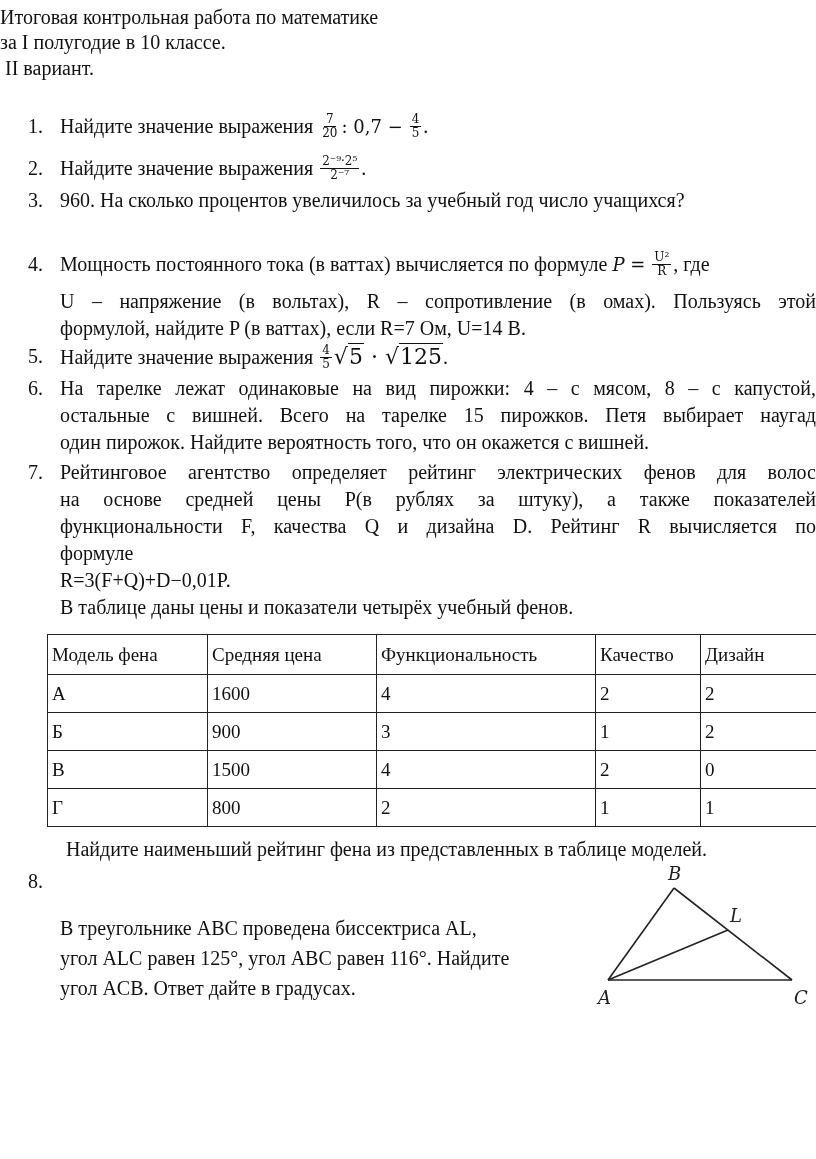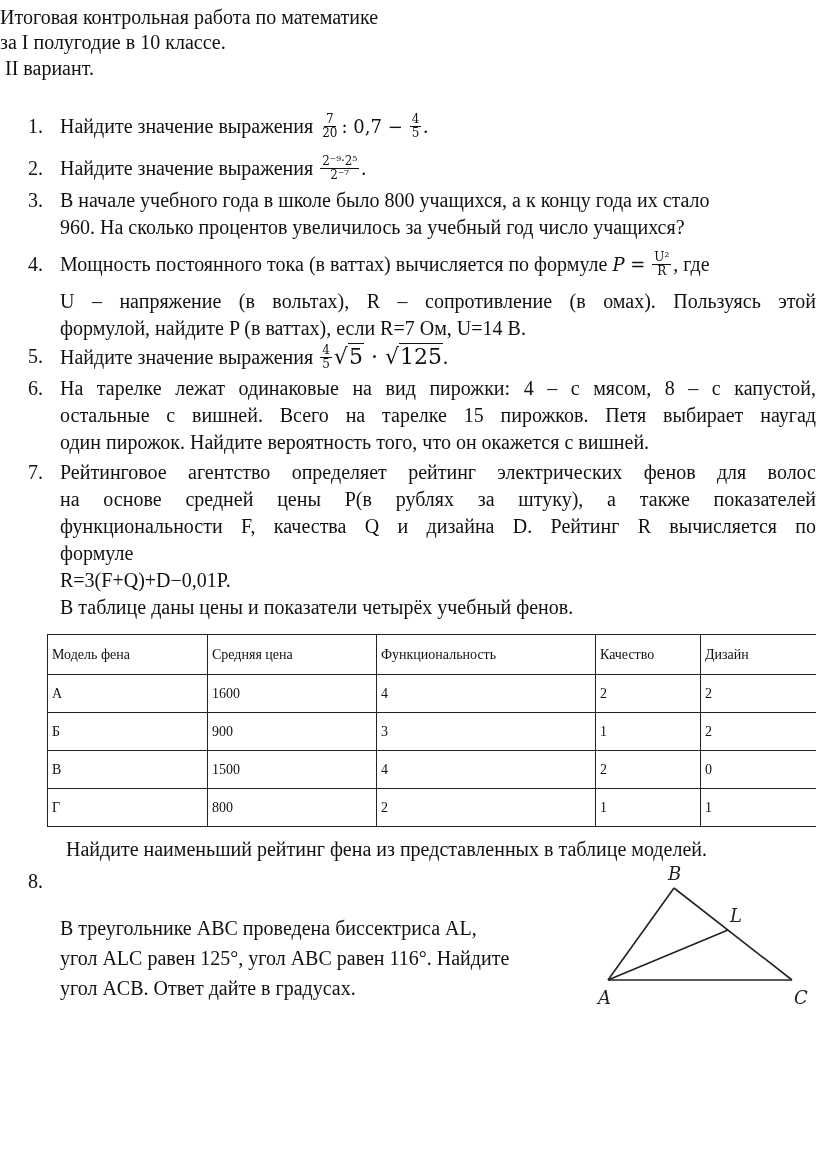--- a/index.html
+++ b/index.html
@@ -20,21 +20,21 @@
 
   .math { font-family: "DejaVu Serif", serif; font-size: 18px; }
   .frac { display: inline-flex; flex-direction: column; align-items: center; vertical-align: middle;
           font-family: "DejaVu Serif", serif; font-size: 12px; line-height: 13px; margin: 0 2px; position: relative; top: -2px; }
   .frac .n { border-bottom: 1px solid #111; padding: 0 2px; }
   .frac .d { padding: 0 2px; }
   .sqrt { font-family: "DejaVu Serif", serif; font-size: 22px; }
   .sqrt .rad { border-top: 1px solid #111; padding: 0 1px; }
 
   table.data { position: absolute; left: 47px; top: 634px; border-collapse: collapse; width: 770px; }
-  table.data td { border: 1px solid #222; height: 37px; padding: 0 4px; font-size: 14px; vertical-align: middle; }
+  table.data td { border: 1px solid #222; height: 37px; padding: 0 4px; font-size: 19px; vertical-align: middle; }
   table.data tr:first-child td { height: 39px; }
 
   .tri { position: absolute; left: 596px; top: 862px; }
 </style>
 </head>
 <body>
 
 <div class="title t1">Итоговая контрольная работа по математике</div>
 <div class="title t2">за I полугодие в 10 классе.</div>
 <div class="title t3">II  вариант.</div>
@@ -61,21 +61,20 @@
     <span class="frac">
         <span class="n">2⁻⁹·2⁵</span>
         <span class="d">2⁻⁷</span>
       </span><span>.</span>
   </span>
 </div>
 
 <div class="q" style="top:187px;">
   <span class="num">3.</span>
   <span class="qt">
-    <span class="line">В начале учебного года в школе было 800 учащихся, а к концу года их стало</span>
     <span class="line">960. На сколько процентов увеличилось за учебный год число учащихся?</span>
   </span>
 </div>
 
 <div class="q" style="top:251px;">
   <span class="num">4.</span>
   <span class="qt">
     <span class="line">
       <span>Мощность постоянного тока (в ваттах) вычисляется по формуле</span>
       <span class="math" style="font-style:italic;">P =</span>

